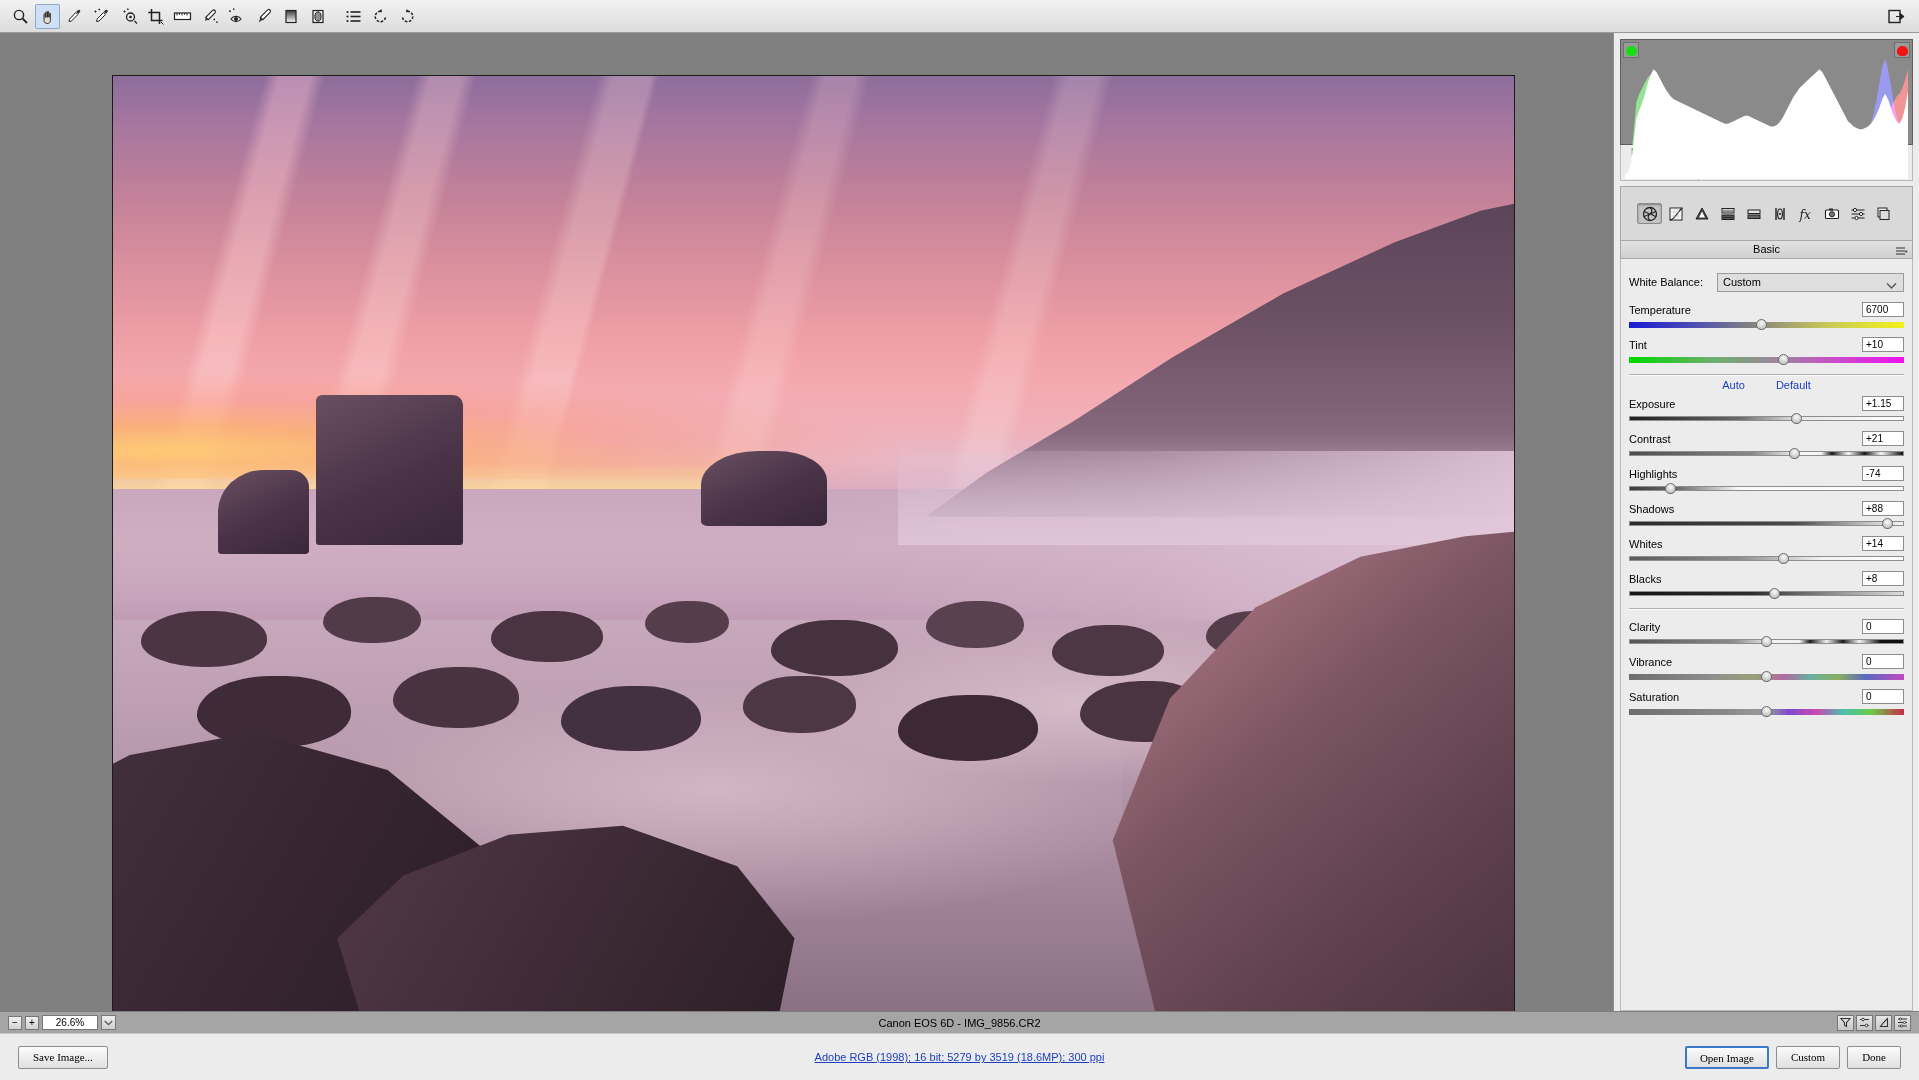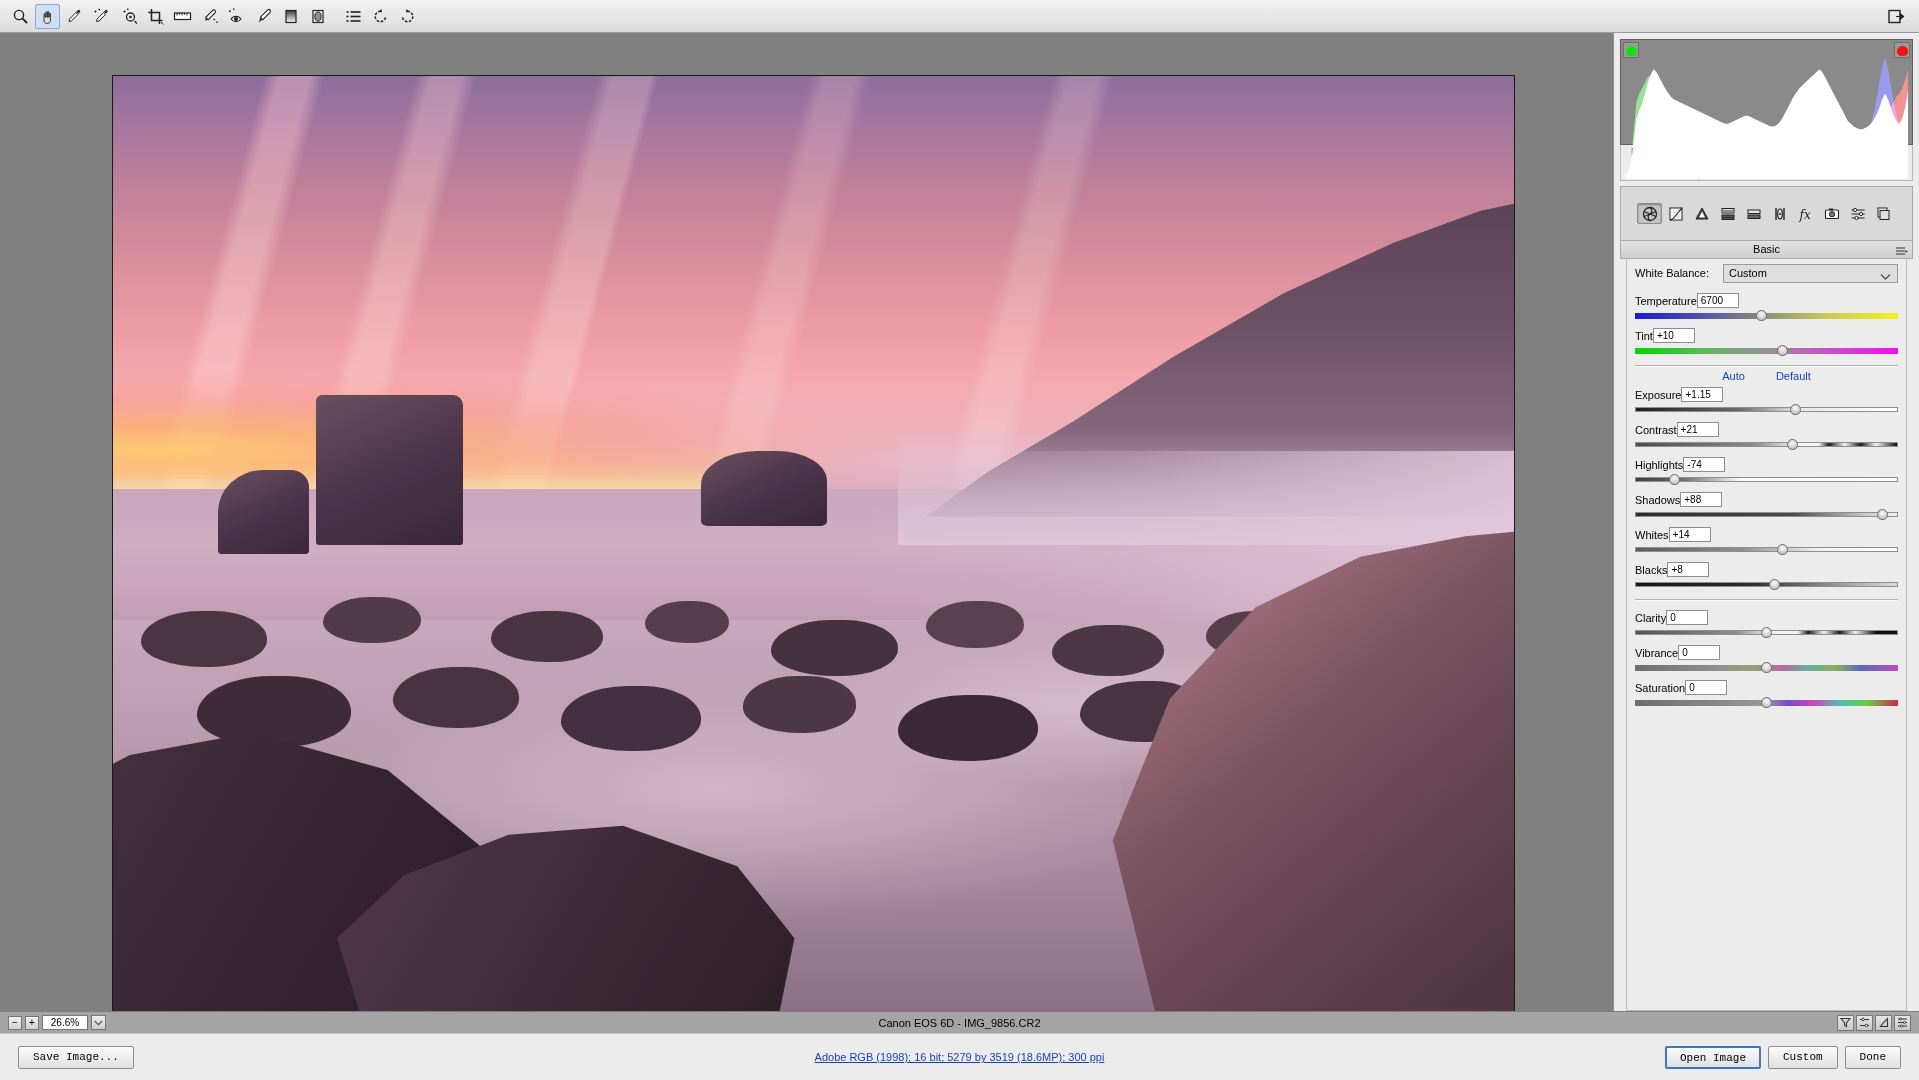--- a/index.html
+++ b/index.html
@@ -108,65 +108,65 @@
   .tabbtn { width: 25px; height: 21px; display: flex; align-items: center; justify-content: center;
             border: 1px solid transparent; border-radius: 2px; cursor: pointer; background: #d9d9d9; }
   .tabbtn.active { background: #c4c4c4; border-color: #8c8c8c;
                    box-shadow: inset 0 1px 2px rgba(0,0,0,.35); }
 
   .panel-title { margin: 0 6px; height: 18px; background: linear-gradient(#e2e2e2,#cfcfcf);
                  border: 1px solid #a8a8a8; border-top: none; position: relative;
                  font-size: 11px; text-align: center; line-height: 17px; }
   .panel-menu { position: absolute; right: 4px; top: 3px; cursor: pointer; }
 
-  .panel-body { margin: 0 12px; flex: 1; background: #ececec; border: 1px solid #b9b9b9;
-                border-top: none; padding: 4px 8px 0 8px; }
+  .panel-body { margin: 0 6px; flex: 1; background: #ececec; border: 1px solid #b9b9b9;
+                border-top: none; padding: 13px 8px 0 8px; }
 
   .wb-row { display: flex; align-items: center; height: 20px; margin-bottom: 9px; }
   .wb-label { font-size: 11px; width: 88px; }
   .wb-select { flex: 1; height: 19px; background: #dedede; border: 1px solid #9a9a9a;
                font-size: 11px; padding-left: 5px; line-height: 17px; position: relative; cursor: pointer; }
   .wb-select .chev { position: absolute; right: 6px; top: 4px; }
 
   .slider-block { margin-bottom: 6px; }
-  .slider-head { display: flex; justify-content: flex-start; align-items: center; height: 17px; }
+  .slider-head { display: flex; justify-content: space-between; align-items: center; height: 17px; }
   .slider-name { font-size: 11px; }
   .val-box { width: 42px; height: 15px; background: #fff; border: 1px solid #8d8d8d;
              font-size: 10px; text-align: left; padding-left: 3px; line-height: 13px; cursor: text; }
   .track-wrap { position: relative; height: 11px; margin-top: 1px; cursor: pointer; }
   .track { position: absolute; left: 0; right: 0; top: 3px; height: 5px; border: 1px solid #8e8e8e; }
   .knob { position: absolute; top: 0px; width: 11px; height: 11px; margin-left: -5.5px;
           background: radial-gradient(circle at 50% 35%, #fbfbfb, #c6c6c6 70%, #9a9a9a);
           border: 1px solid #6d6d6d; border-radius: 50% 50% 45% 45%; cursor: pointer; }
 
   .auto-default { text-align: center; font-size: 11px; margin: 3px 0 4px 0; }
   .auto-default a { color: #1b3fbf; margin: 0 14px; cursor: pointer; }
   .divider { border-top: 1px solid #b0b0b0; border-bottom: 1px solid #fafafa; margin: 9px 0 3px 0; }
 
   
   .statusbar { flex: 0 0 22px; background: #a5a5a5; border-top: 1px solid #7d7d7d;
                display: flex; align-items: center; position: relative; padding: 0 8px; }
   .zoom-grp { display: flex; align-items: center; gap: 3px; }
   .zoom-btn { width: 14px; height: 14px; background: linear-gradient(#f0f0f0,#d2d2d2);
               border: 1px solid #777; display: flex; align-items: center; justify-content: center;
               font-size: 10px; line-height: 12px; cursor: pointer; }
-  .zoom-field { width: 46px; height: 15px; background: #fff; border: 1px solid #777;
+  .zoom-field { width: 56px; height: 15px; background: #fff; border: 1px solid #777;
                 font-size: 10px; text-align: center; line-height: 13px; cursor: text; }
   .zoom-chev { width: 15px; height: 15px; background: linear-gradient(#eee,#cfcfcf);
                border: 1px solid #777; display: flex; align-items: center; justify-content: center; cursor: pointer; }
   .status-center { position: absolute; left: 0; right: 0; text-align: center; font-size: 11px; }
   .status-right { margin-left: auto; display: flex; gap: 2px; z-index: 2; }
   .sbtn { width: 17px; height: 16px; background: linear-gradient(#e6e6e6,#c8c8c8);
           border: 1px solid #777; display: flex; align-items: center; justify-content: center; cursor: pointer; }
 
   .bottombar { flex: 0 0 47px; background: #ececec; border-top: 1px solid #c8c8c8;
                display: flex; align-items: center; padding: 0 18px; position: relative; }
   .btn { height: 23px; background: linear-gradient(#fbfbfb,#e0e0e0); border: 1px solid #8d8d8d;
          border-radius: 2px; font-size: 11px; padding: 0 14px; cursor: pointer;
-         font-family: Liberation Mono, monospace; line-height: 21px; }
+         font-family: Liberation Serif, serif; line-height: 21px; }
   .btn.primary { border: 2px solid #3b78c8; padding: 0 13px; }
   .workflow-link { position: absolute; left: 0; right: 0; text-align: center;
                    font-size: 11px; color: #1b3fbf; text-decoration: underline; cursor: pointer; }
   .right-btns { margin-left: auto; display: flex; gap: 7px; z-index: 2; align-items: flex-end; }
 </style>
 </head>
 <body>
 
 <div class="app">
 

